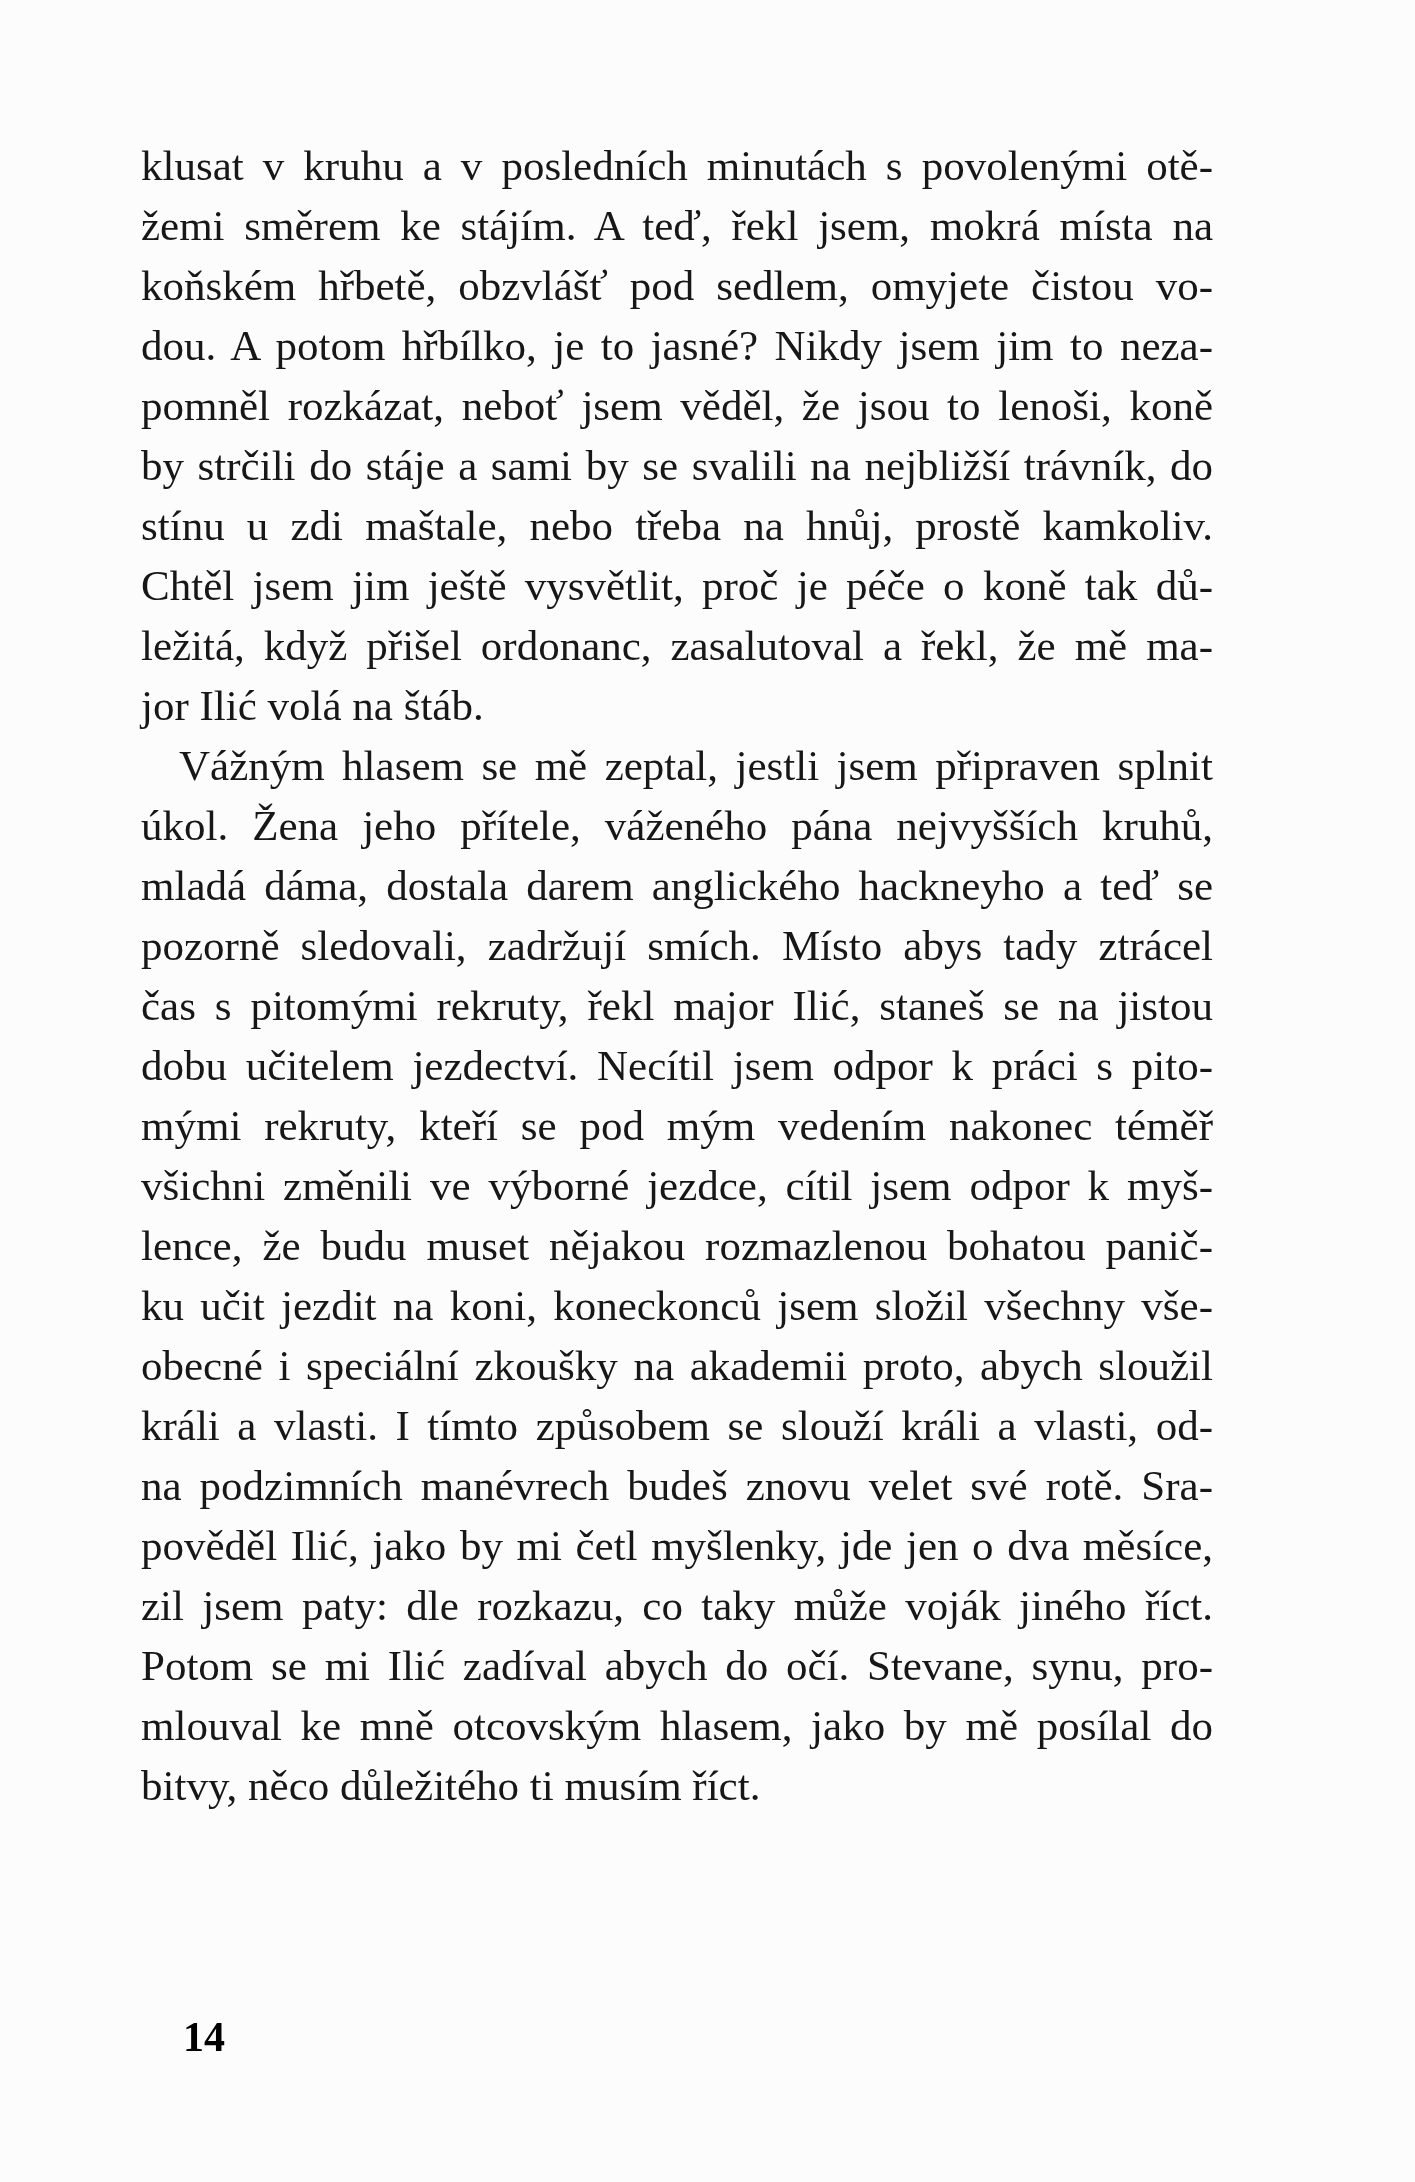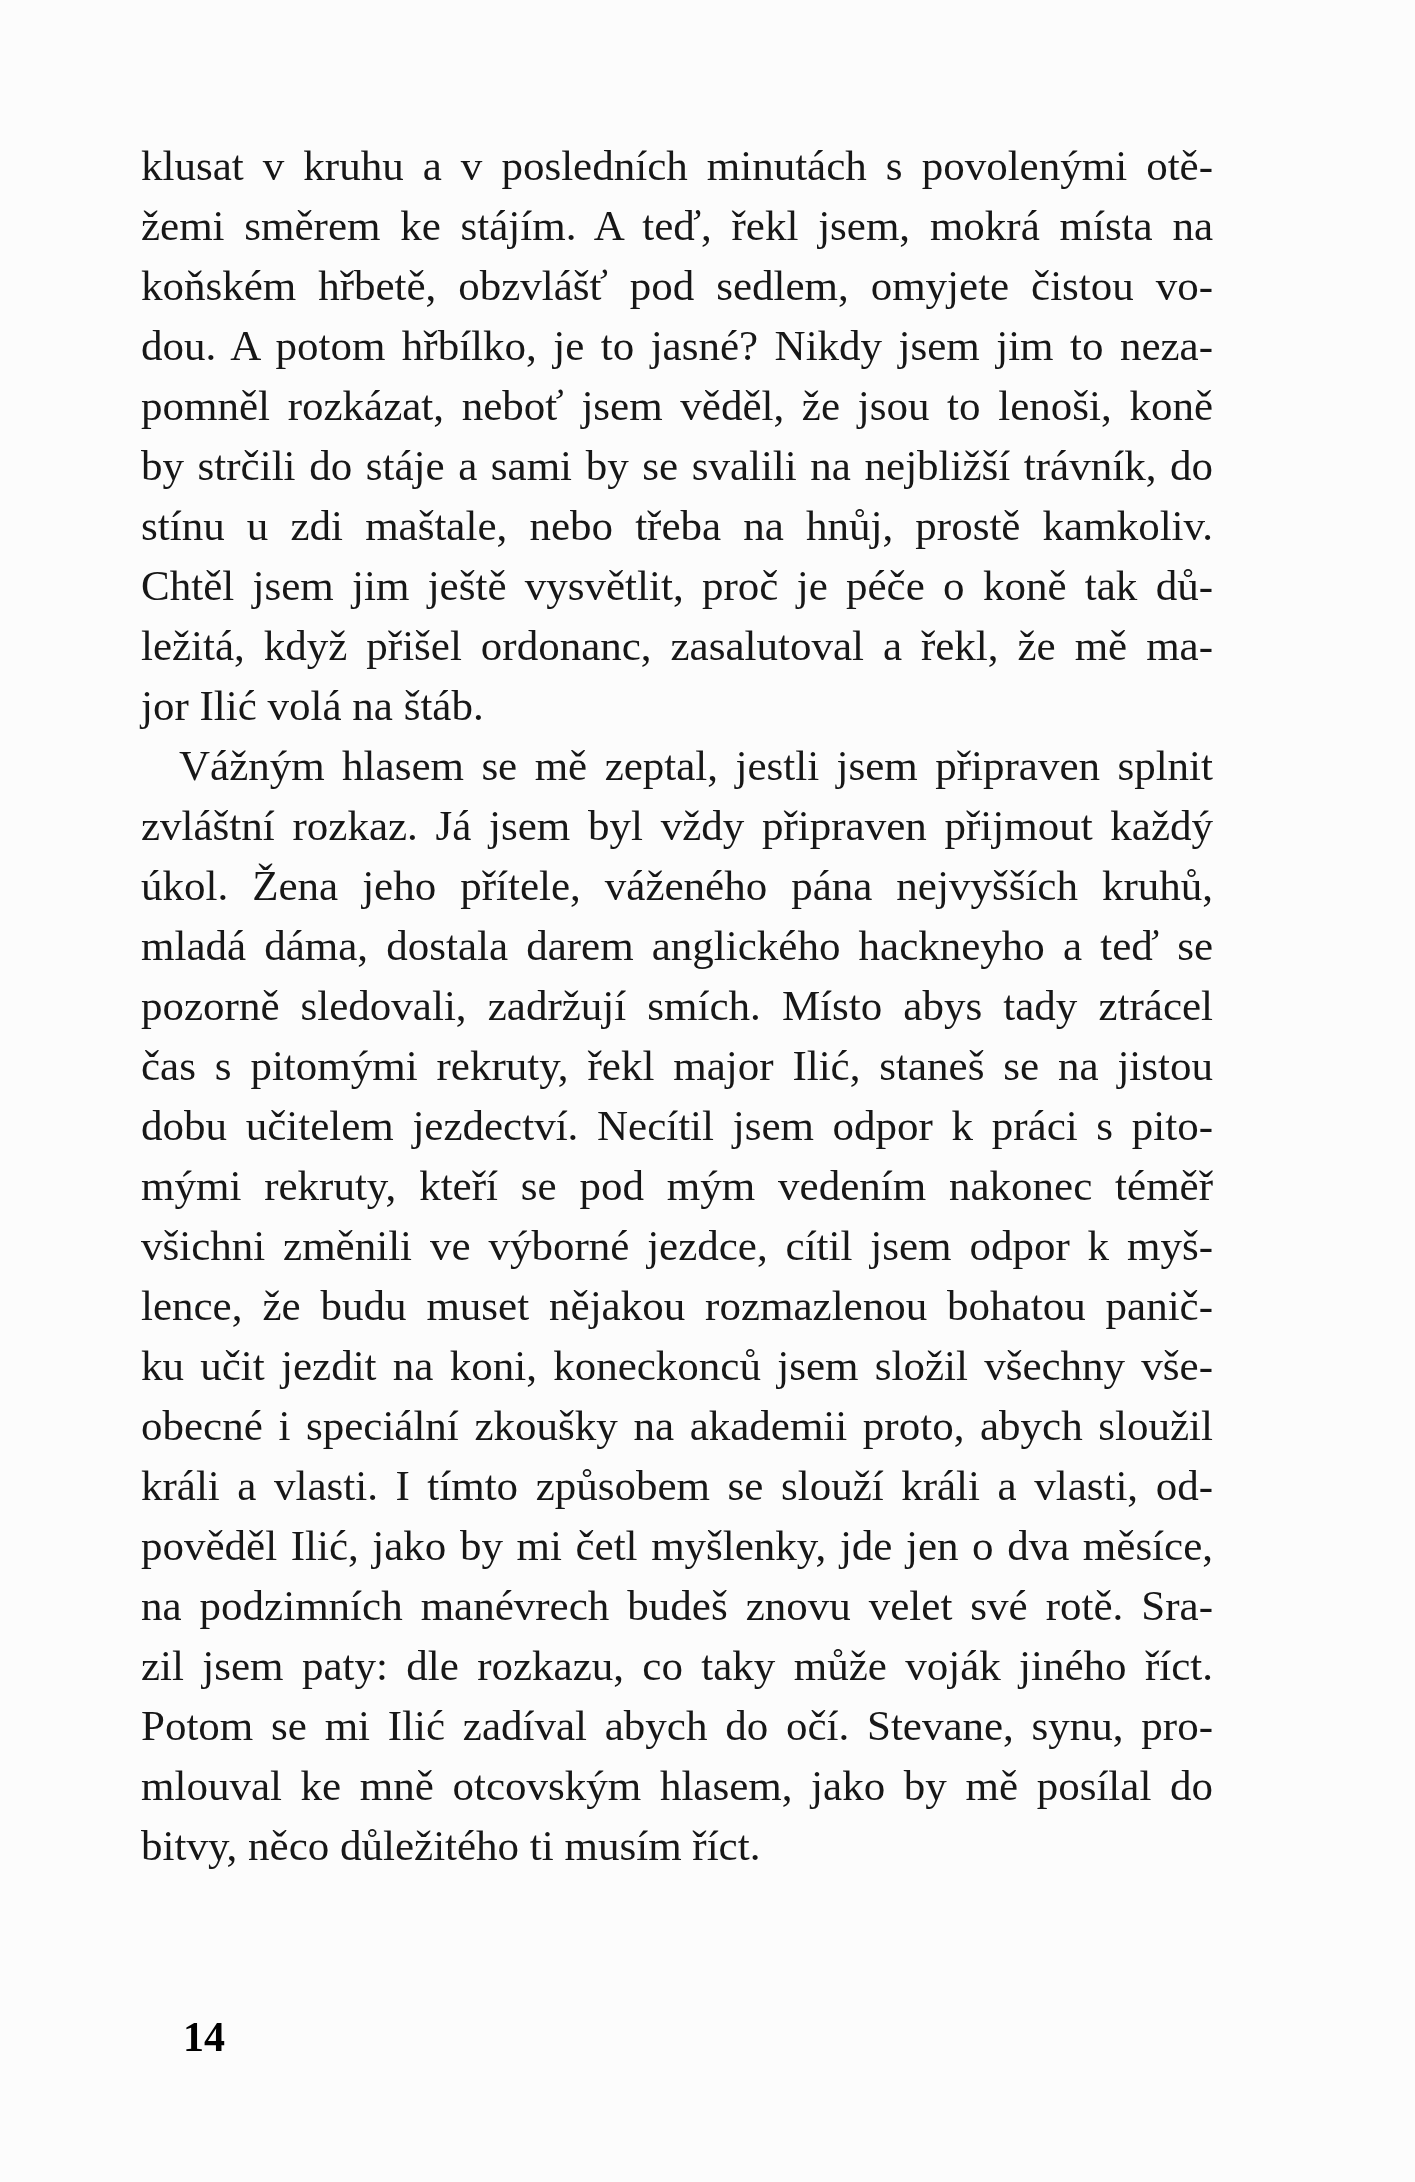--- a/index.html
+++ b/index.html
@@ -64,34 +64,33 @@
       <div class="line">pomněl rozkázat, neboť jsem věděl, že jsou to lenoši, koně</div>
       <div class="line">by strčili do stáje a sami by se svalili na nejbližší trávník, do</div>
       <div class="line">stínu u zdi maštale, nebo třeba na hnůj, prostě kamkoliv.</div>
       <div class="line">Chtěl jsem jim ještě vysvětlit, proč je péče o koně tak dů-</div>
       <div class="line">ležitá, když přišel ordonanc, zasalutoval a řekl, že mě ma-</div>
       <div class="line last">jor Ilić volá na štáb.</div>
     </div>
 
     <div class="paragraph">
       <div class="line indent">Vážným hlasem se mě zeptal, jestli jsem připraven splnit</div>
-      <div class="line">zvláštní rozkaz. Já jsem byl vždy připraven přijmout každý</div>
       <div class="line">úkol. Žena jeho přítele, váženého pána nejvyšších kruhů,</div>
       <div class="line">mladá dáma, dostala darem anglického hackneyho a teď se</div>
       <div class="line">pozorně sledovali, zadržují smích. Místo abys tady ztrácel</div>
       <div class="line">čas s pitomými rekruty, řekl major Ilić, staneš se na jistou</div>
       <div class="line">dobu učitelem jezdectví. Necítil jsem odpor k práci s pito-</div>
       <div class="line">mými rekruty, kteří se pod mým vedením nakonec téměř</div>
       <div class="line">všichni změnili ve výborné jezdce, cítil jsem odpor k myš-</div>
       <div class="line">lence, že budu muset nějakou rozmazlenou bohatou panič-</div>
       <div class="line">ku učit jezdit na koni, koneckonců jsem složil všechny vše-</div>
       <div class="line">obecné i speciální zkoušky na akademii proto, abych sloužil</div>
       <div class="line">králi a vlasti. I tímto způsobem se slouží králi a vlasti, od-</div>
+      <div class="line">na podzimních manévrech budeš znovu velet své rotě. Sra-</div>
       <div class="line">pověděl Ilić, jako by mi četl myšlenky, jde jen o dva měsíce,</div>
-      <div class="line">na podzimních manévrech budeš znovu velet své rotě. Sra-</div>
       <div class="line">zil jsem paty: dle rozkazu, co taky může voják jiného říct.</div>
       <div class="line">Potom se mi Ilić zadíval abych do očí. Stevane, synu, pro-</div>
       <div class="line">mlouval ke mně otcovským hlasem, jako by mě posílal do</div>
       <div class="line last">bitvy, něco důležitého ti musím říct.</div>
     </div>
 
   </main>
 
   <div class="folio">14</div>
 </div>

